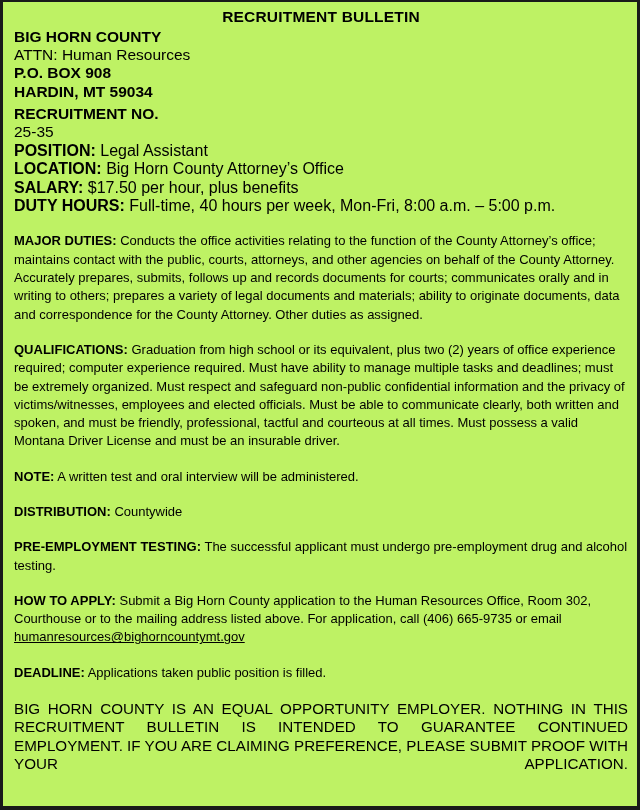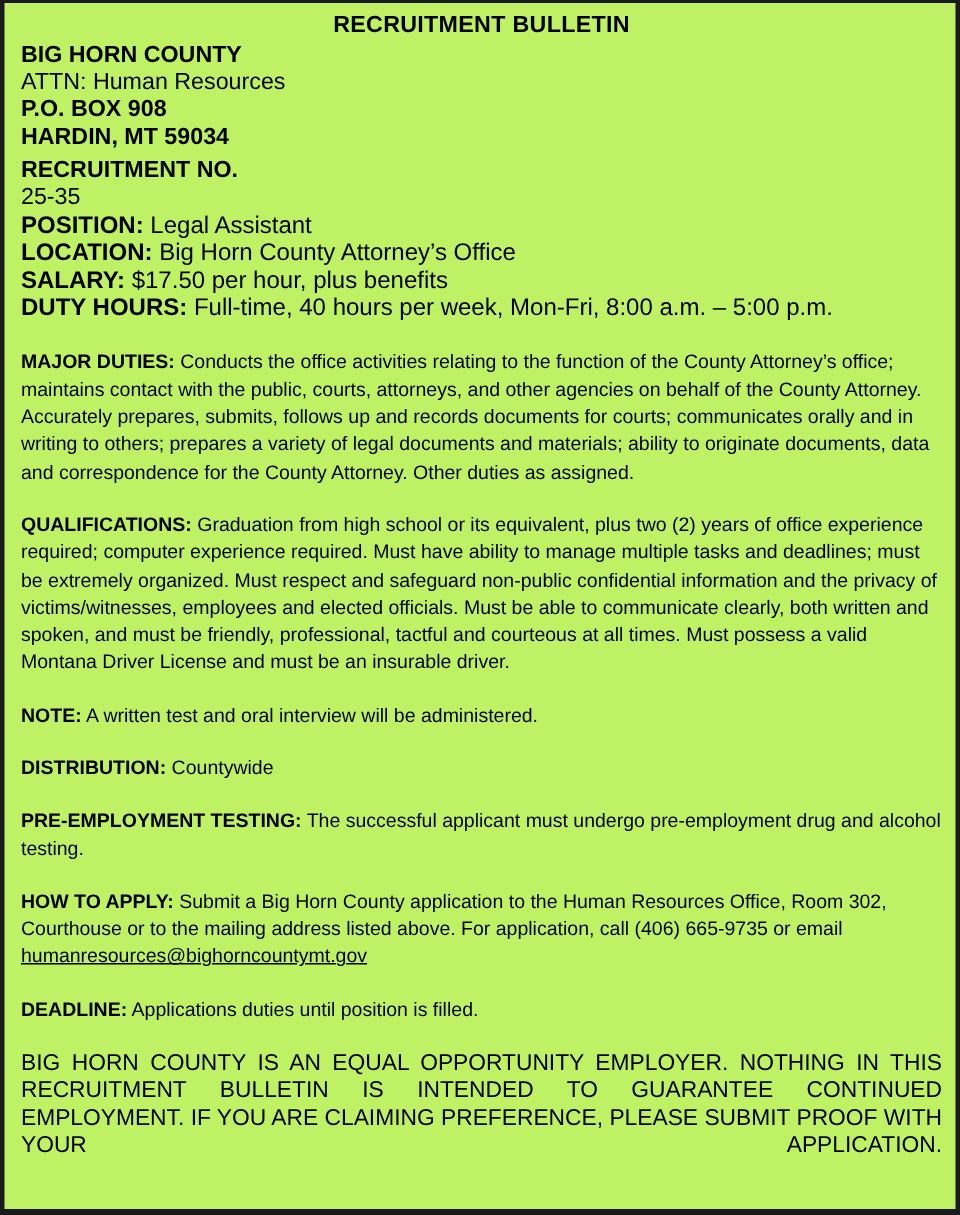--- a/index.html
+++ b/index.html
@@ -157,19 +157,19 @@
       <span>The successful applicant must undergo pre-employment drug and alcohol testing.</span>
     </div>
 
     <div class="para">
       <span class="lbl">HOW TO APPLY:</span>
       <span>Submit a Big Horn County application to the Human Resources Office, Room 302, Courthouse or to the mailing address listed above. For application, call (406) 665-9735 or email </span><a class="email-link" href="#">humanresources@bighorncountymt.gov</a>
     </div>
 
     <div class="para">
       <span class="lbl">DEADLINE:</span>
-      <span>Applications duties until position is filled.</span>
+      <span>Applications taken public position is filled.</span>
     </div>
 
     <div class="eeo">BIG HORN COUNTY IS AN EQUAL OPPORTUNITY EMPLOYER. NOTHING IN THIS RECRUITMENT BULLETIN IS INTENDED TO GUARANTEE CONTINUED EMPLOYMENT. IF YOU ARE CLAIMING PREFERENCE, PLEASE SUBMIT PROOF WITH YOUR APPLICATION.</div>
 
   </div>
 </div>
 
 </body></html>

